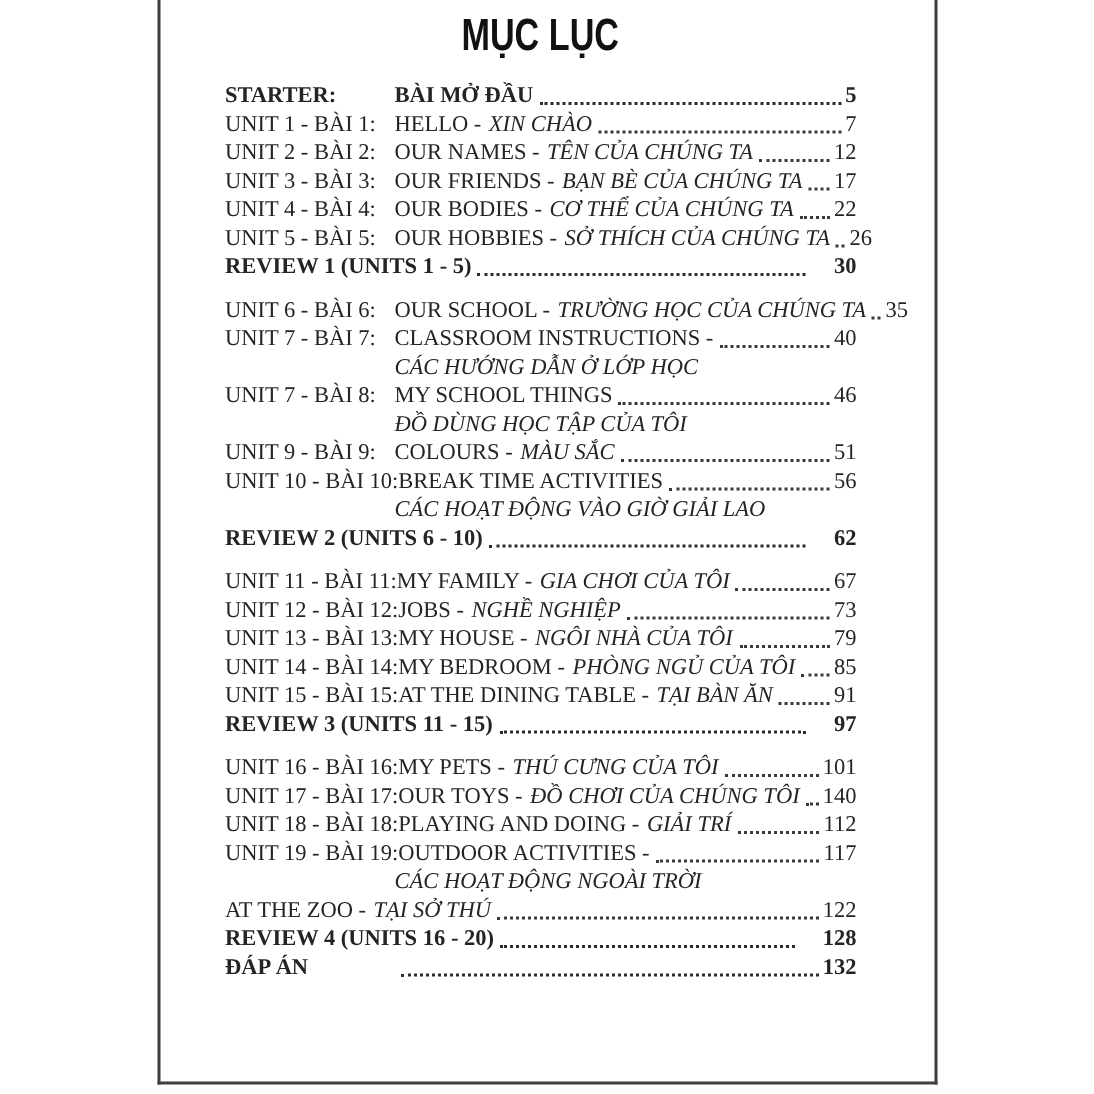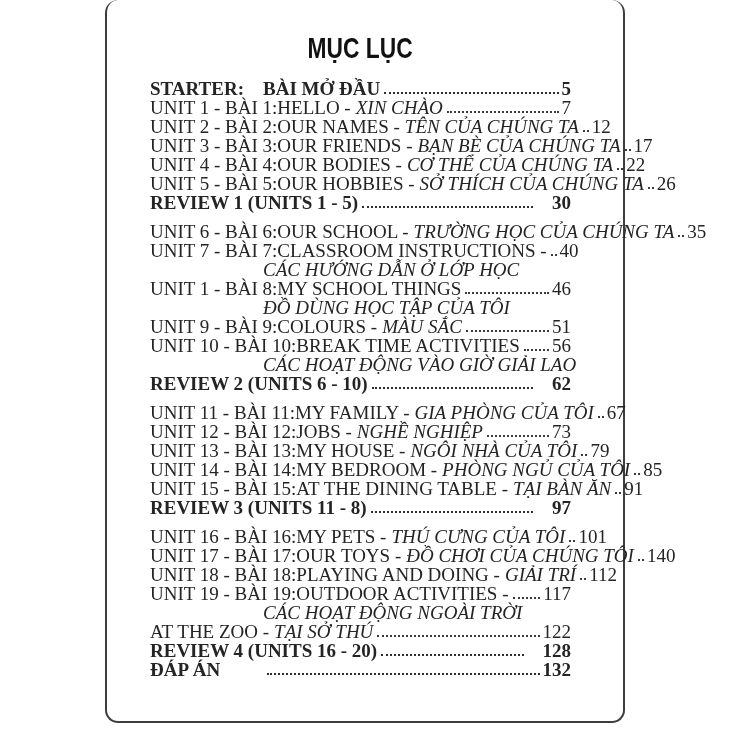--- a/index.html
+++ b/index.html
@@ -16,42 +16,41 @@
     position: absolute;
     left: 105px;
     top: 0;
     width: 520px;
     height: 723px;
     box-sizing: border-box;
     border-left: 2px solid #3e3e3e;
     border-right: 2px solid #3e3e3e;
     border-bottom: 2px solid #3e3e3e;
     background: #ffffff;
-    padding: 32px 52px 0 43px;
-    border-radius: 13px;
+    padding: 8px 52px 0 43px;
   }
   .title-wrap {
     text-align: center;
     margin: 0 0 15px 0;
   }
   .page-title {
     display: inline-block;
     margin: 0;
     font-family: "Liberation Sans", "DejaVu Sans", sans-serif;
     font-weight: bold;
     font-size: 30px;
     line-height: 32px;
     letter-spacing: 0px;
     color: #111111;
     transform: scaleX(0.76);
     transform-origin: center;
     white-space: nowrap;
   }
   .toc-list {
-    font-size: 19px;
+    font-size: 15px;
     line-height: 19px;
   }
   .row {
     display: flex;
     align-items: baseline;
   }
   .row .label {
     flex: 0 0 113px;
     white-space: nowrap;
   }
@@ -161,21 +160,21 @@
   </div>
       <div class="row unit">
     <span class="label">UNIT 7 - BÀI 7:</span>
     <span class="en">CLASSROOM INSTRUCTIONS -</span>
 
     <span class="leader"></span>
     <span class="pagenum">40</span>
   </div>
       <div class="subrow"><span>CÁC HƯỚNG DẪN Ở LỚP HỌC</span></div>
       <div class="row unit">
-    <span class="label">UNIT 1 - BÀI 8:</span>
+    <span class="label">UNIT 7 - BÀI 8:</span>
     <span class="en">MY SCHOOL THINGS</span>
 
     <span class="leader"></span>
     <span class="pagenum">46</span>
   </div>
       <div class="subrow"><span>ĐỒ DÙNG HỌC TẬP CỦA TÔI</span></div>
       <div class="row unit">
     <span class="label">UNIT 9 - BÀI 9:</span>
     <span class="en">COLOURS -</span>
     <span class="vi">MÀU SẮC</span>
@@ -193,21 +192,21 @@
       <div class="row review gap-after">
 
     <span class="en">REVIEW 2 (UNITS 6 - 10)</span>
 
     <span class="leader"></span>
     <span class="pagenum">62</span>
   </div>
       <div class="row unit">
     <span class="label">UNIT 11 - BÀI 11:</span>
     <span class="en">MY FAMILY -</span>
-    <span class="vi">GIA PHÒNG CỦA TÔI</span>
+    <span class="vi">GIA CHƠI CỦA TÔI</span>
     <span class="leader"></span>
     <span class="pagenum">67</span>
   </div>
       <div class="row unit">
     <span class="label">UNIT 12 - BÀI 12:</span>
     <span class="en">JOBS -</span>
     <span class="vi">NGHỀ NGHIỆP</span>
     <span class="leader"></span>
     <span class="pagenum">73</span>
   </div>
@@ -227,21 +226,21 @@
   </div>
       <div class="row unit">
     <span class="label">UNIT 15 - BÀI 15:</span>
     <span class="en">AT THE DINING TABLE -</span>
     <span class="vi">TẠI BÀN ĂN</span>
     <span class="leader"></span>
     <span class="pagenum">91</span>
   </div>
       <div class="row review gap-after">
 
-    <span class="en">REVIEW 3 (UNITS 11 - 8)</span>
+    <span class="en">REVIEW 3 (UNITS 11 - 15)</span>
 
     <span class="leader"></span>
     <span class="pagenum">97</span>
   </div>
       <div class="row unit">
     <span class="label">UNIT 16 - BÀI 16:</span>
     <span class="en">MY PETS -</span>
     <span class="vi">THÚ CƯNG CỦA TÔI</span>
     <span class="leader"></span>
     <span class="pagenum">101</span>

